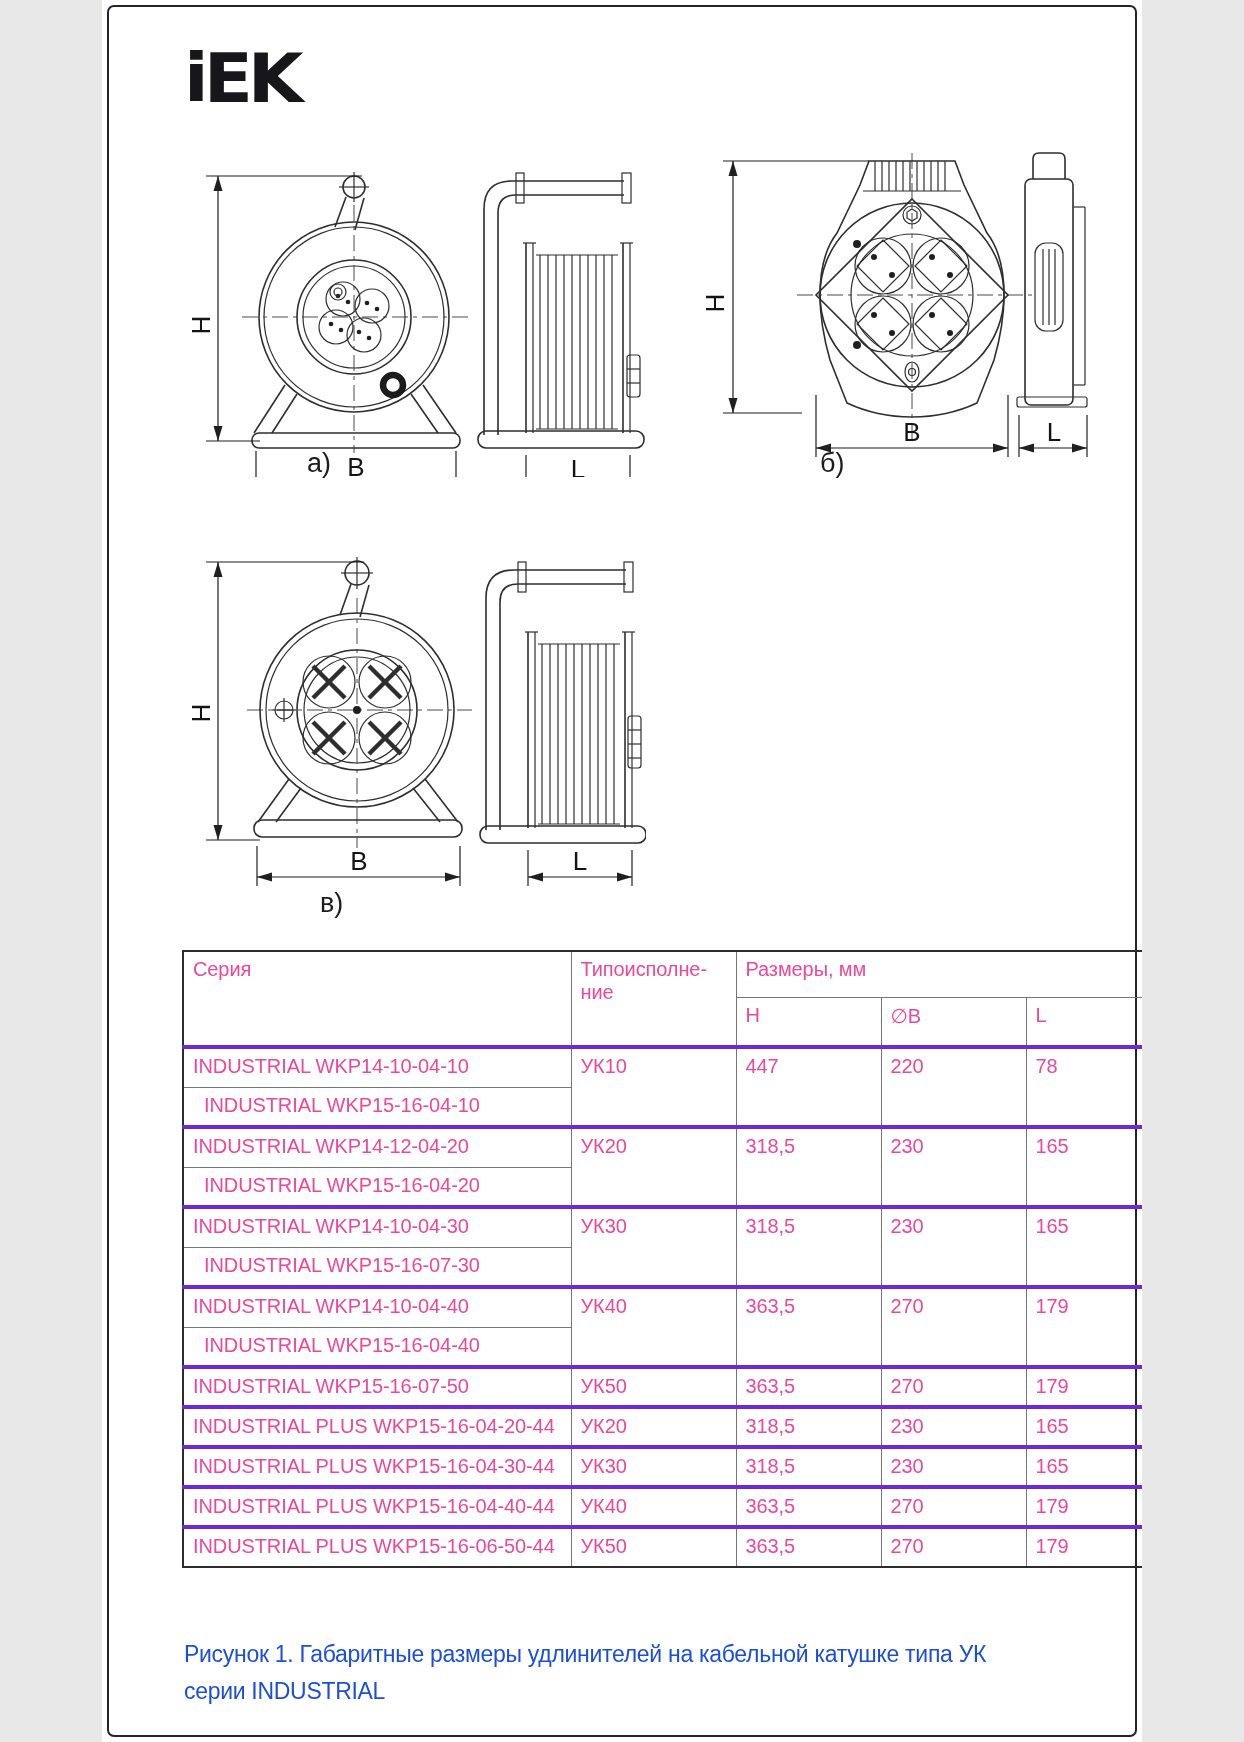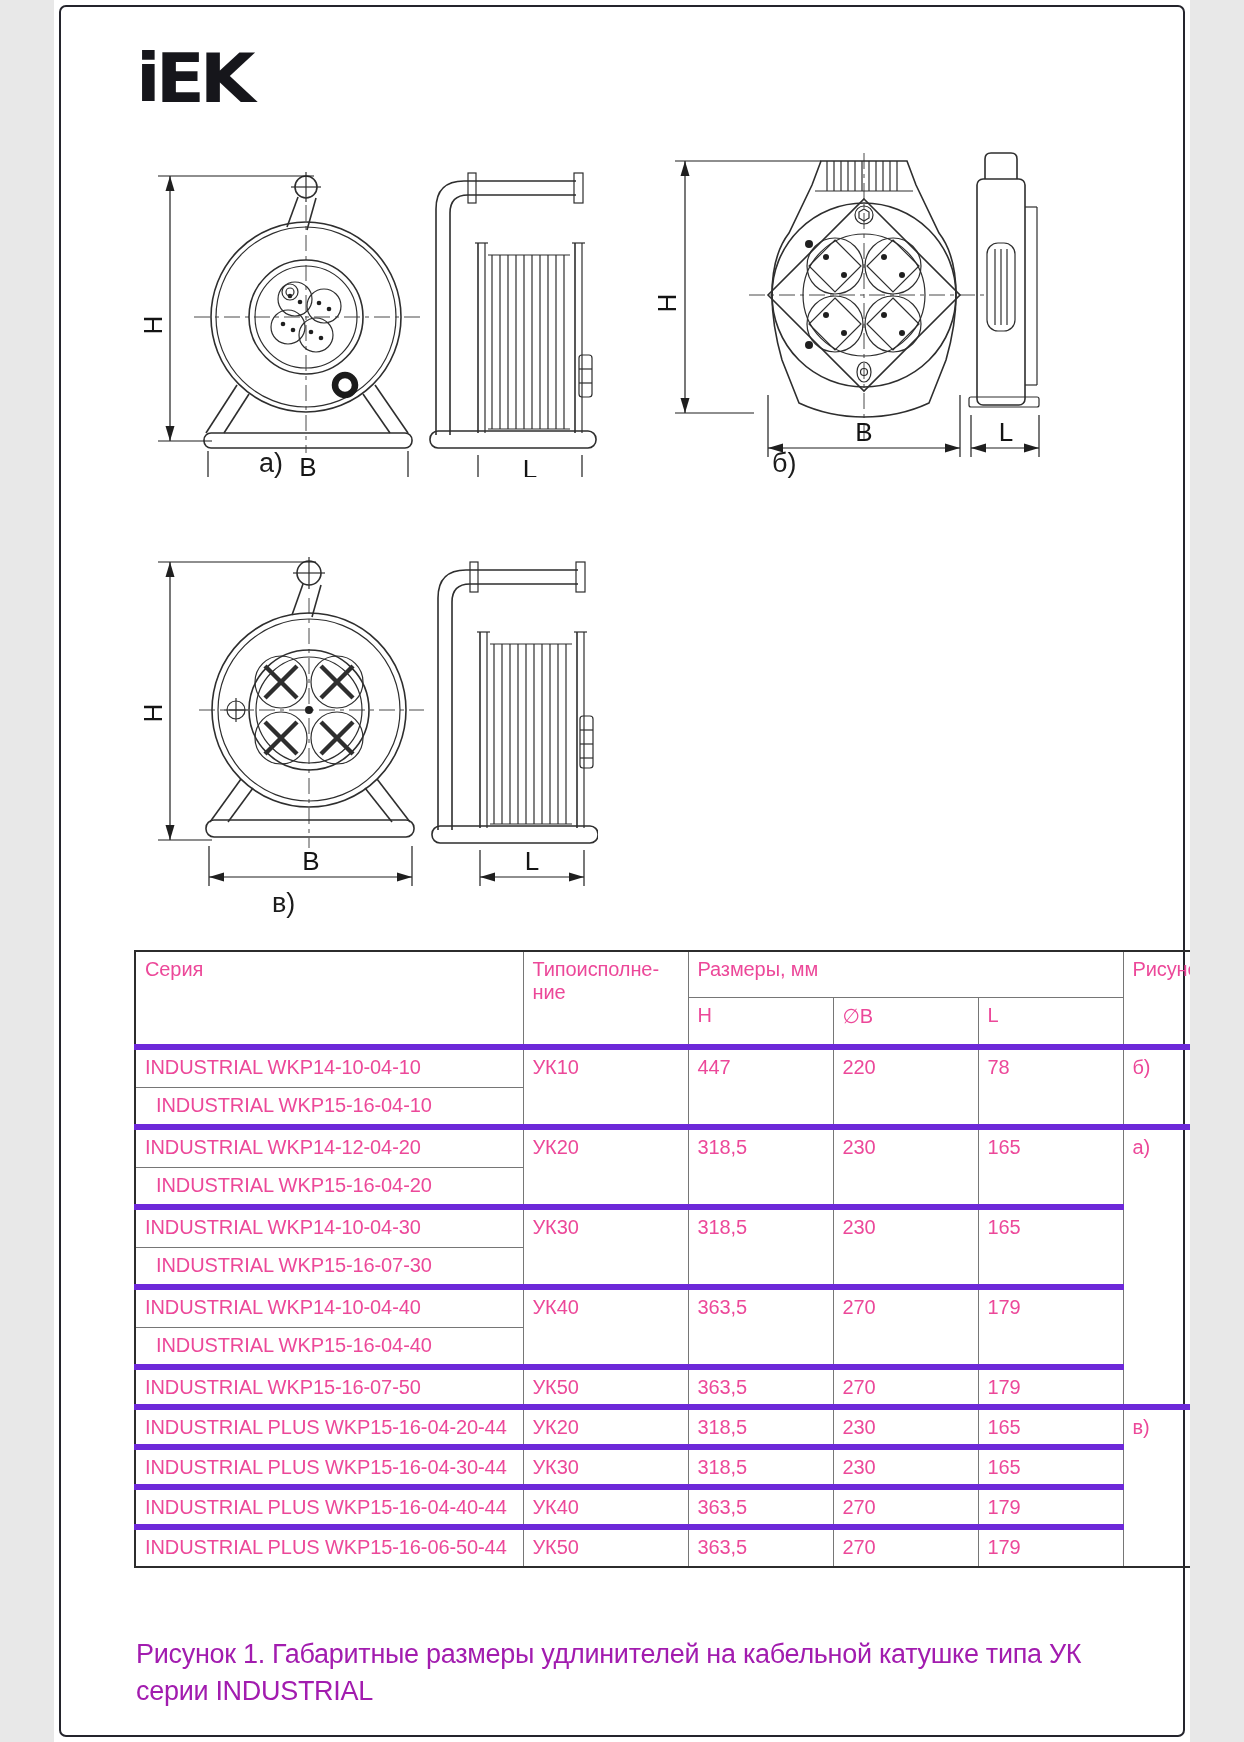--- a/index.html
+++ b/index.html
@@ -1,17 +1,17 @@
 <!DOCTYPE html>
 <html><head>
 <meta charset="utf-8">
 <title>page</title>
 <style>
   html,body{margin:0;padding:0;background:#e8e8e8;}
-  .page{position:relative;width:1136px;height:1742px;background:#ffffff;margin:0 auto;
+  .page{position:relative;width:1040px;height:1742px;background:#ffffff;margin:0 auto;
         font-family:"Liberation Sans",sans-serif;overflow:hidden;}
   .frame{position:absolute;inset:5px;border:2px solid #24242c;border-radius:7px;}
   .logo{position:absolute;left:82px;top:36px;font-family:"DejaVu Sans",sans-serif;
         font-weight:bold;font-size:72px;letter-spacing:-5px;color:#16161b;transform:scaleY(.94);}
   .drawing{position:absolute;}
   .fig-label{position:absolute;font-size:27px;color:#1c1c1c;}
   
   .ln{stroke:#2e2e2e;fill:none;stroke-width:1.6;}
   .ln2{stroke:#2e2e2e;fill:none;stroke-width:1.2;}
   .cl{stroke:#4a4a4a;fill:none;stroke-width:1;stroke-dasharray:16 5 4 5;}
@@ -20,24 +20,24 @@
   .dot{fill:#1f1f1f;stroke:none;}
   .dimlabel{font-family:"Liberation Sans",sans-serif;font-size:26px;fill:#141414;}
   
   .spec-table{position:absolute;left:80px;top:950px;width:1080px;border-collapse:collapse;
               table-layout:fixed;font-size:20px;color:#ec4899;border:2px solid #2c2c2c;}
   .spec-table th,.spec-table td{border:1px solid #767676;font-weight:normal;text-align:left;
               vertical-align:top;padding:6px 6px 3px 9px;letter-spacing:-0.1px;overflow:hidden;white-space:nowrap;}
   .spec-table tr{height:40px;}
   .spec-table tr.h1{height:46px;}
   .spec-table tr.h2{height:50px;}
-  .spec-table tr.g > td{border-top:6px solid #6d28d9;}
+  .spec-table tr.g > td{border-top:4px solid #6d28d9;}
   .spec-table td.partial{border-top:1px solid #8a8a8a;padding-left:20px;}
-  .caption{position:absolute;left:82px;top:1636px;width:1020px;font-size:27px;
-           line-height:37px;color:#a21caf;letter-spacing:-0.3px;}
+  .caption{position:absolute;left:82px;top:1636px;width:1020px;font-size:23px;
+           line-height:37px;color:#1d4ed8;letter-spacing:-0.3px;}
 </style>
 </head>
 <body>
 
 <div class="page">
   <div class="frame"></div>
 
   <div class="logo">iEK</div>
 
   <svg class="drawing" style="left:70px;top:145px;" width="474" height="332" viewBox="0 0 474 332">

